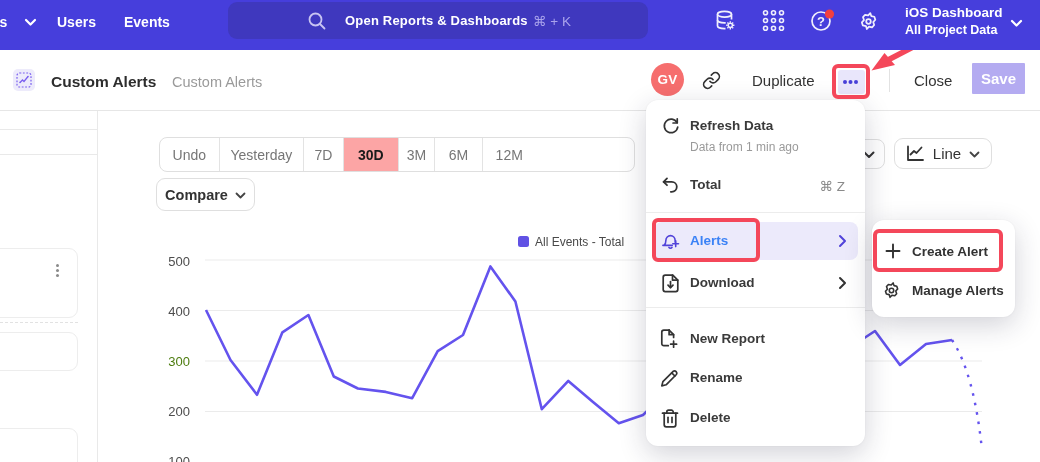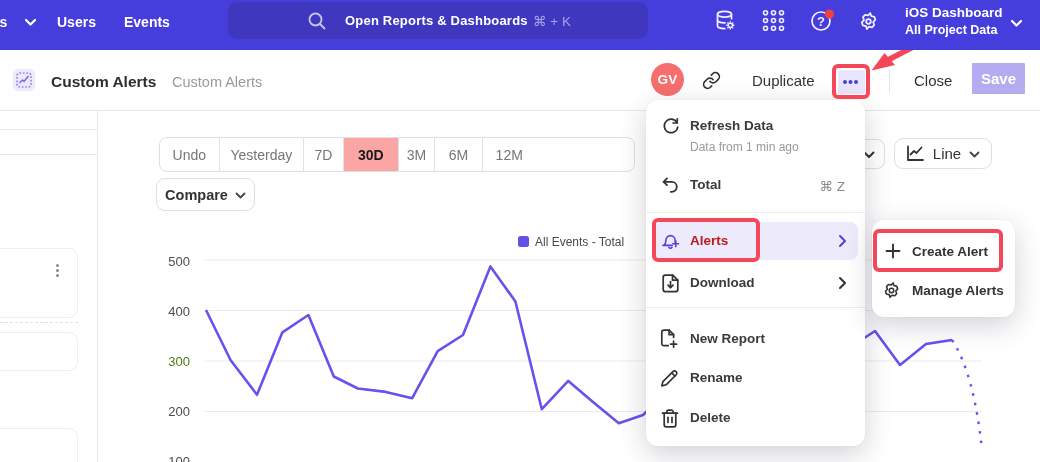--- a/index.html
+++ b/index.html
@@ -201,21 +201,21 @@
     <div class="mi" style="top:77px;">Total</div>
     <div class="abs" style="left:159px; top:78px; width:40px; text-align:right; font-size:13.5px; color:#8A8A8A;">⌘ Z</div>
     <div class="mdiv" style="top:112px;"></div>
 
     <div class="abs" style="left:8px; top:122px; width:204px; height:38px; background:#ECEAFB; border-radius:8px;"></div>
     <svg class="micon" style="top:132px;" width="19" height="19" viewBox="0 0 19 19" fill="none" stroke="#5143D9" stroke-width="1.6" stroke-linecap="round" stroke-linejoin="round">
       <path d="M1.9 13.4h9.3 M2.9 13.4c1.3-1 2-3 2-5.2a4.6 4.6 0 0 1 9.2 0c0 .9.1 1.7.3 2.4"></path>
       <path d="M7.9 15.4a1.8 1.8 0 0 0 3.1 0"></path>
       <path d="M14.7 8.9v5.7 M11.8 11.7h5.7"></path>
     </svg>
-    <div class="mi" style="top:133px; color:#b91c1c;">Alerts</div>
+    <div class="mi" style="top:133px; color:#3b82f6;">Alerts</div>
     <svg class="abs" style="left:192px; top:134px;" width="9" height="14" viewBox="0 0 9 14">
         <polyline points="2,2 7,7 2,12" fill="none" stroke="#5143D9" stroke-width="2" stroke-linecap="round" stroke-linejoin="round"></polyline>
       </svg>
 
     <svg class="micon" style="left:16px; top:174px;" width="17" height="19" viewBox="0 0 17 19" fill="none" stroke="#333" stroke-width="1.7" stroke-linecap="round" stroke-linejoin="round">
       <path d="M10.8 1.2H3.2a2 2 0 0 0-2 2v12.4a2 2 0 0 0 2 2h10.6a2 2 0 0 0 2-2V6.2z"></path>
       <path d="M10.5 1.2v5h5.2"></path>
       <line x1="8.5" y1="7.5" x2="8.5" y2="13.5"></line>
       <polyline points="6,11.2 8.5,13.7 11,11.2"></polyline>
     </svg>

